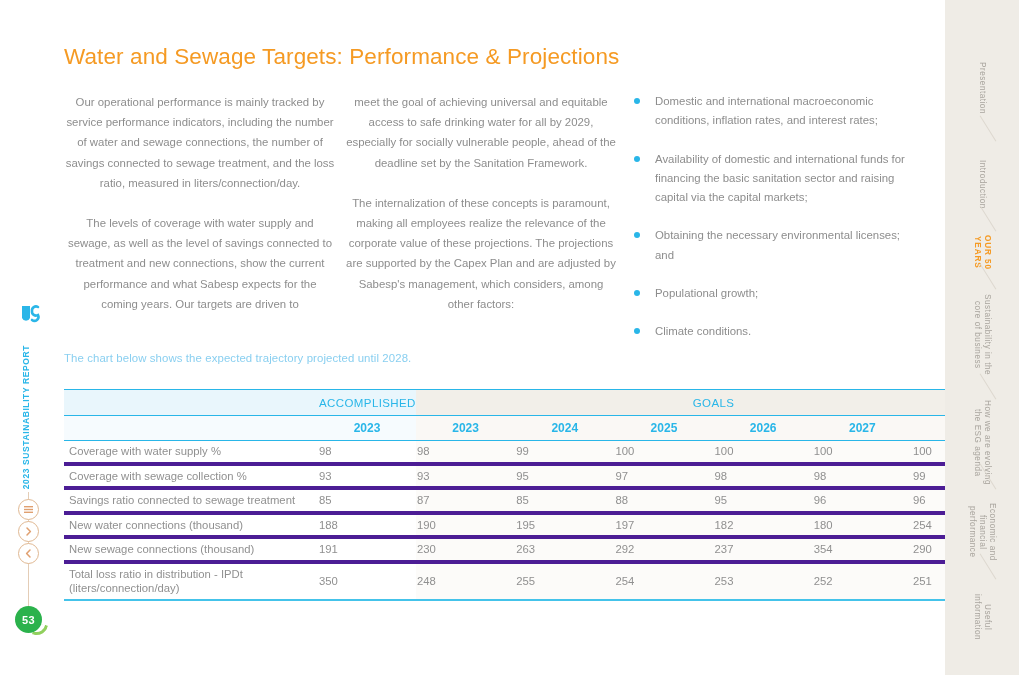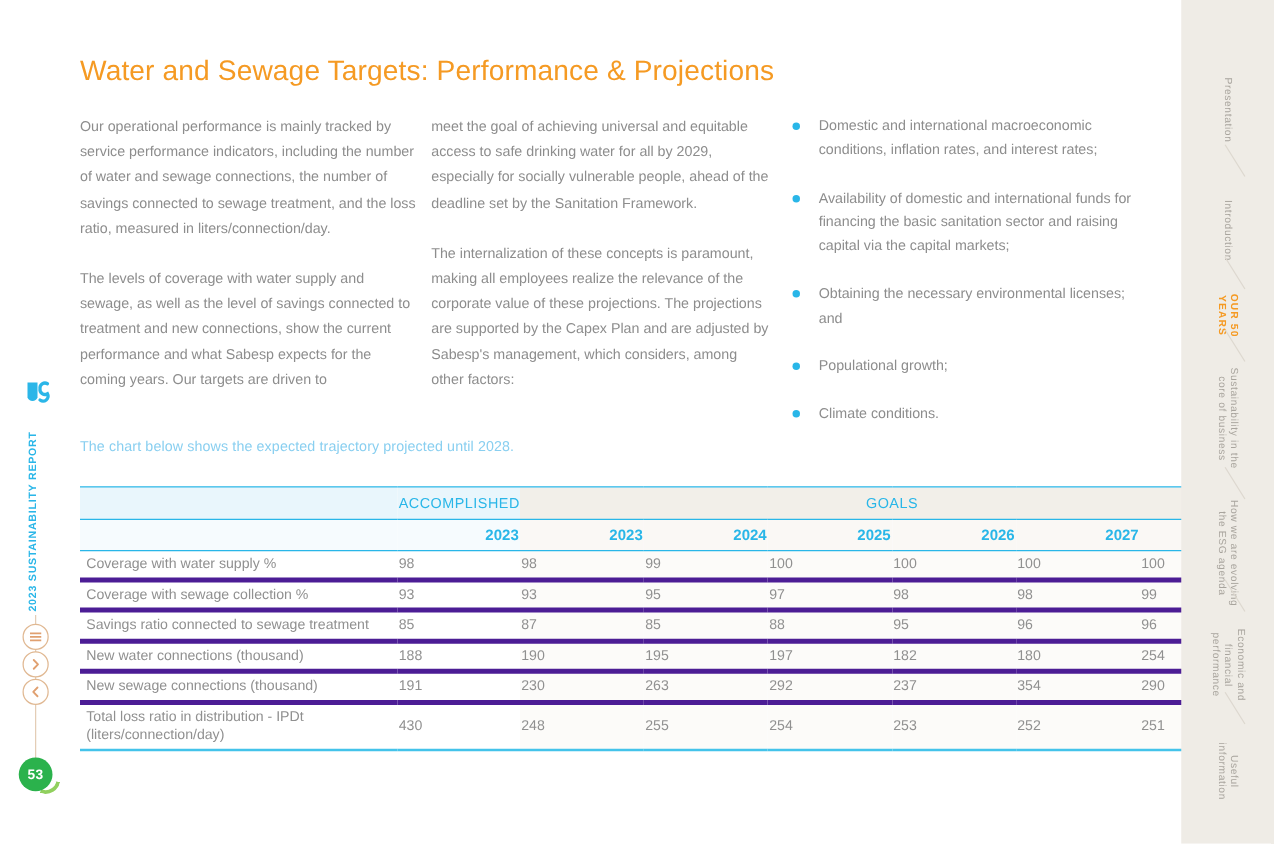--- a/index.html
+++ b/index.html
@@ -104,20 +104,21 @@
     letter-spacing: 0.1px;
     white-space: nowrap;
   }
 
   .col {
     position: absolute;
     top: 92px;
     font-size: 11.4px;
     line-height: 20.2px;
     color: #8d8d8d;
+    text-align: center;
   }
   .col p { margin: 0 0 20px 0; }
   .col-1 { left: 8px; width: 272px; }
   .col-2 { left: 289px; width: 272px; }
 
   .bullets {
     position: absolute;
     left: 578px; top: 92px;
     width: 276px;
     margin: 0; padding: 0;
@@ -175,21 +176,21 @@
   }
   td.grp-blank-left  { background: #e9f6fc; border-top-color:#29b6e8; }
   td.grp-accomplished{ background: #e9f6fc; }
   td.grp-goals       { background: #f2efe9; }
 
   .hdr-years td {
     height: 25px;
     font-size: 12px;
     font-weight: 700;
     color: #29b6e8;
-    text-align: right;
+    text-align: center;
     border-bottom: 1.6px solid #29b6e8;
     vertical-align: middle;
   }
   td.yr-blank { background: #f6fbfe; }
   td.yr-acc   { background: #f6fbfe; }
   td.yr-goal  { background: #faf8f5; }
 
   tbody tr td {
     height: 22.5px;
     font-size: 11.3px;
@@ -379,21 +380,21 @@
             <td class="val">191</td>
             <td class="val goal">230</td>
             <td class="val goal">263</td>
             <td class="val goal">292</td>
             <td class="val goal">237</td>
             <td class="val goal">354</td>
             <td class="val goal">290</td>
           </tr>
           <tr>
             <td class="row-label">Total loss ratio in distribution - IPDt (liters/connection/day)</td>
-            <td class="val">430</td>
+            <td class="val">350</td>
             <td class="val goal">248</td>
             <td class="val goal">255</td>
             <td class="val goal">254</td>
             <td class="val goal">253</td>
             <td class="val goal">252</td>
             <td class="val goal">251</td>
           </tr>
         </tbody>
       </table>
     </div>

